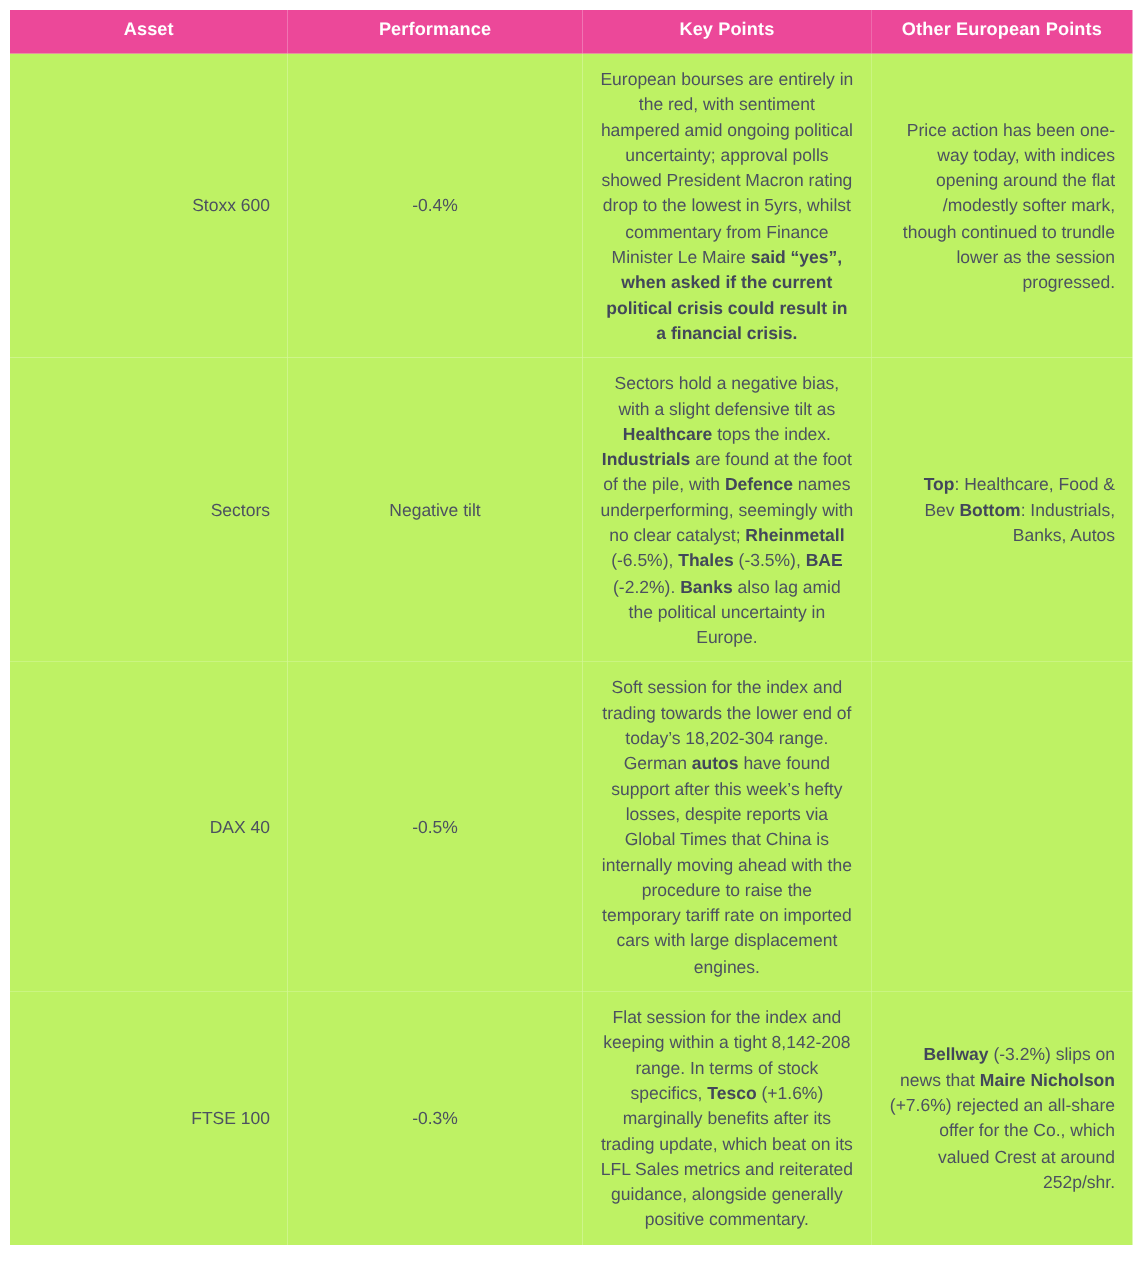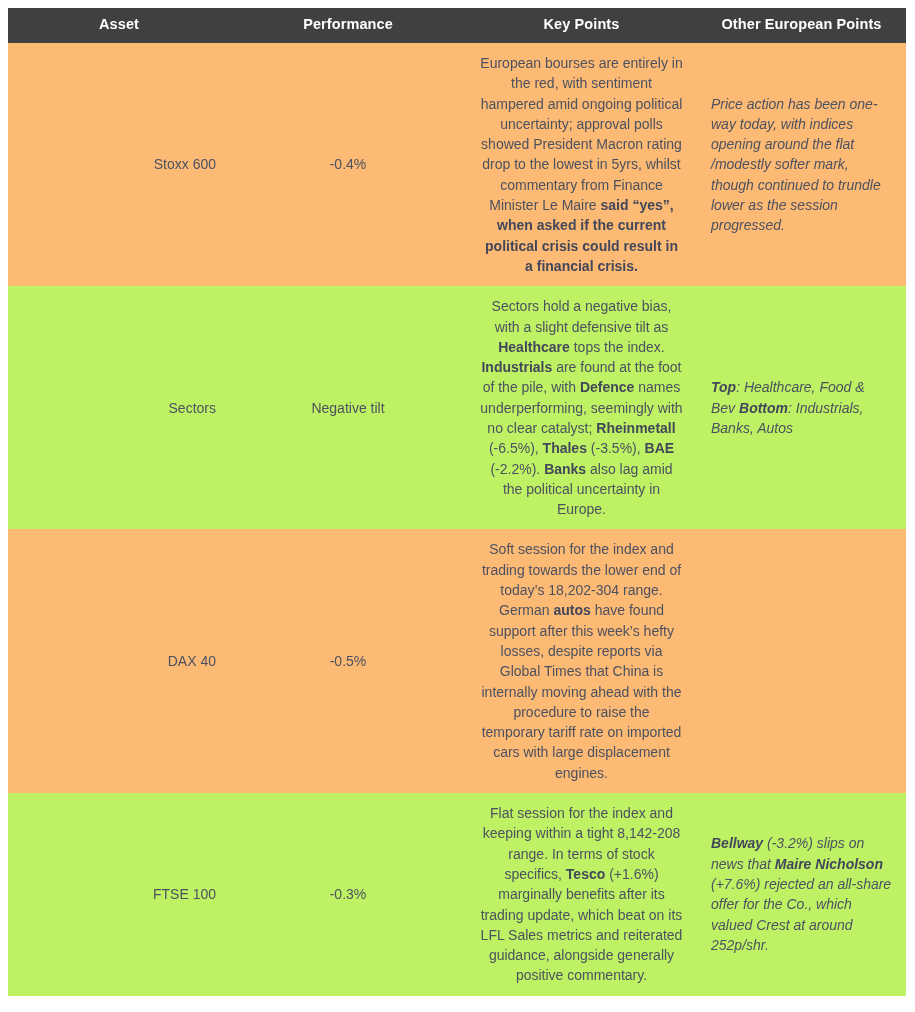--- a/index.html
+++ b/index.html
@@ -21,21 +21,21 @@
     width: 915px;
   }
 
   table.market-table {
     border-collapse: collapse;
     width: 898px;
     table-layout: fixed;
   }
 
   table.market-table thead th {
-    background: #404040;
+    background: #ec4899;
     color: #ffffff;
     font-size: 14.5px;
     font-weight: bold;
     text-align: center;
     padding: 9px 6px 10px 6px;
     letter-spacing: 0.1px;
     line-height: 1.1;
     border: none;
   }
 
@@ -48,40 +48,39 @@
     font-size: 14px;
     color: #4c5160;
     line-height: 1.45;
     vertical-align: middle;
     border: none;
     padding: 10px 14px;
     box-sizing: border-box;
   }
 
   tbody tr.row-shaded td { background: #bef264; }
-  tbody tr.row-plain  td { background: #fdba74; }
+  tbody tr.row-plain  td { background: #bef264; }
 
   td.cell-asset {
     text-align: right;
     padding-left: 72px;
     padding-right: 10px;
   }
   td.cell-perf {
     text-align: center;
   }
   td.cell-key {
     text-align: center;
     padding-left: 16px;
     padding-right: 16px;
   }
   td.cell-other {
-    text-align: left;
+    text-align: right;
     padding-left: 16px;
     padding-right: 16px;
-    font-style: italic;
   }
 
   td.cell-key b, td.cell-other b { font-weight: bold; color: #42475a; }
 </style>
 </head>
 <body>
 
 <div id="market-table-wrap">
   <table class="market-table">
     <colgroup>

